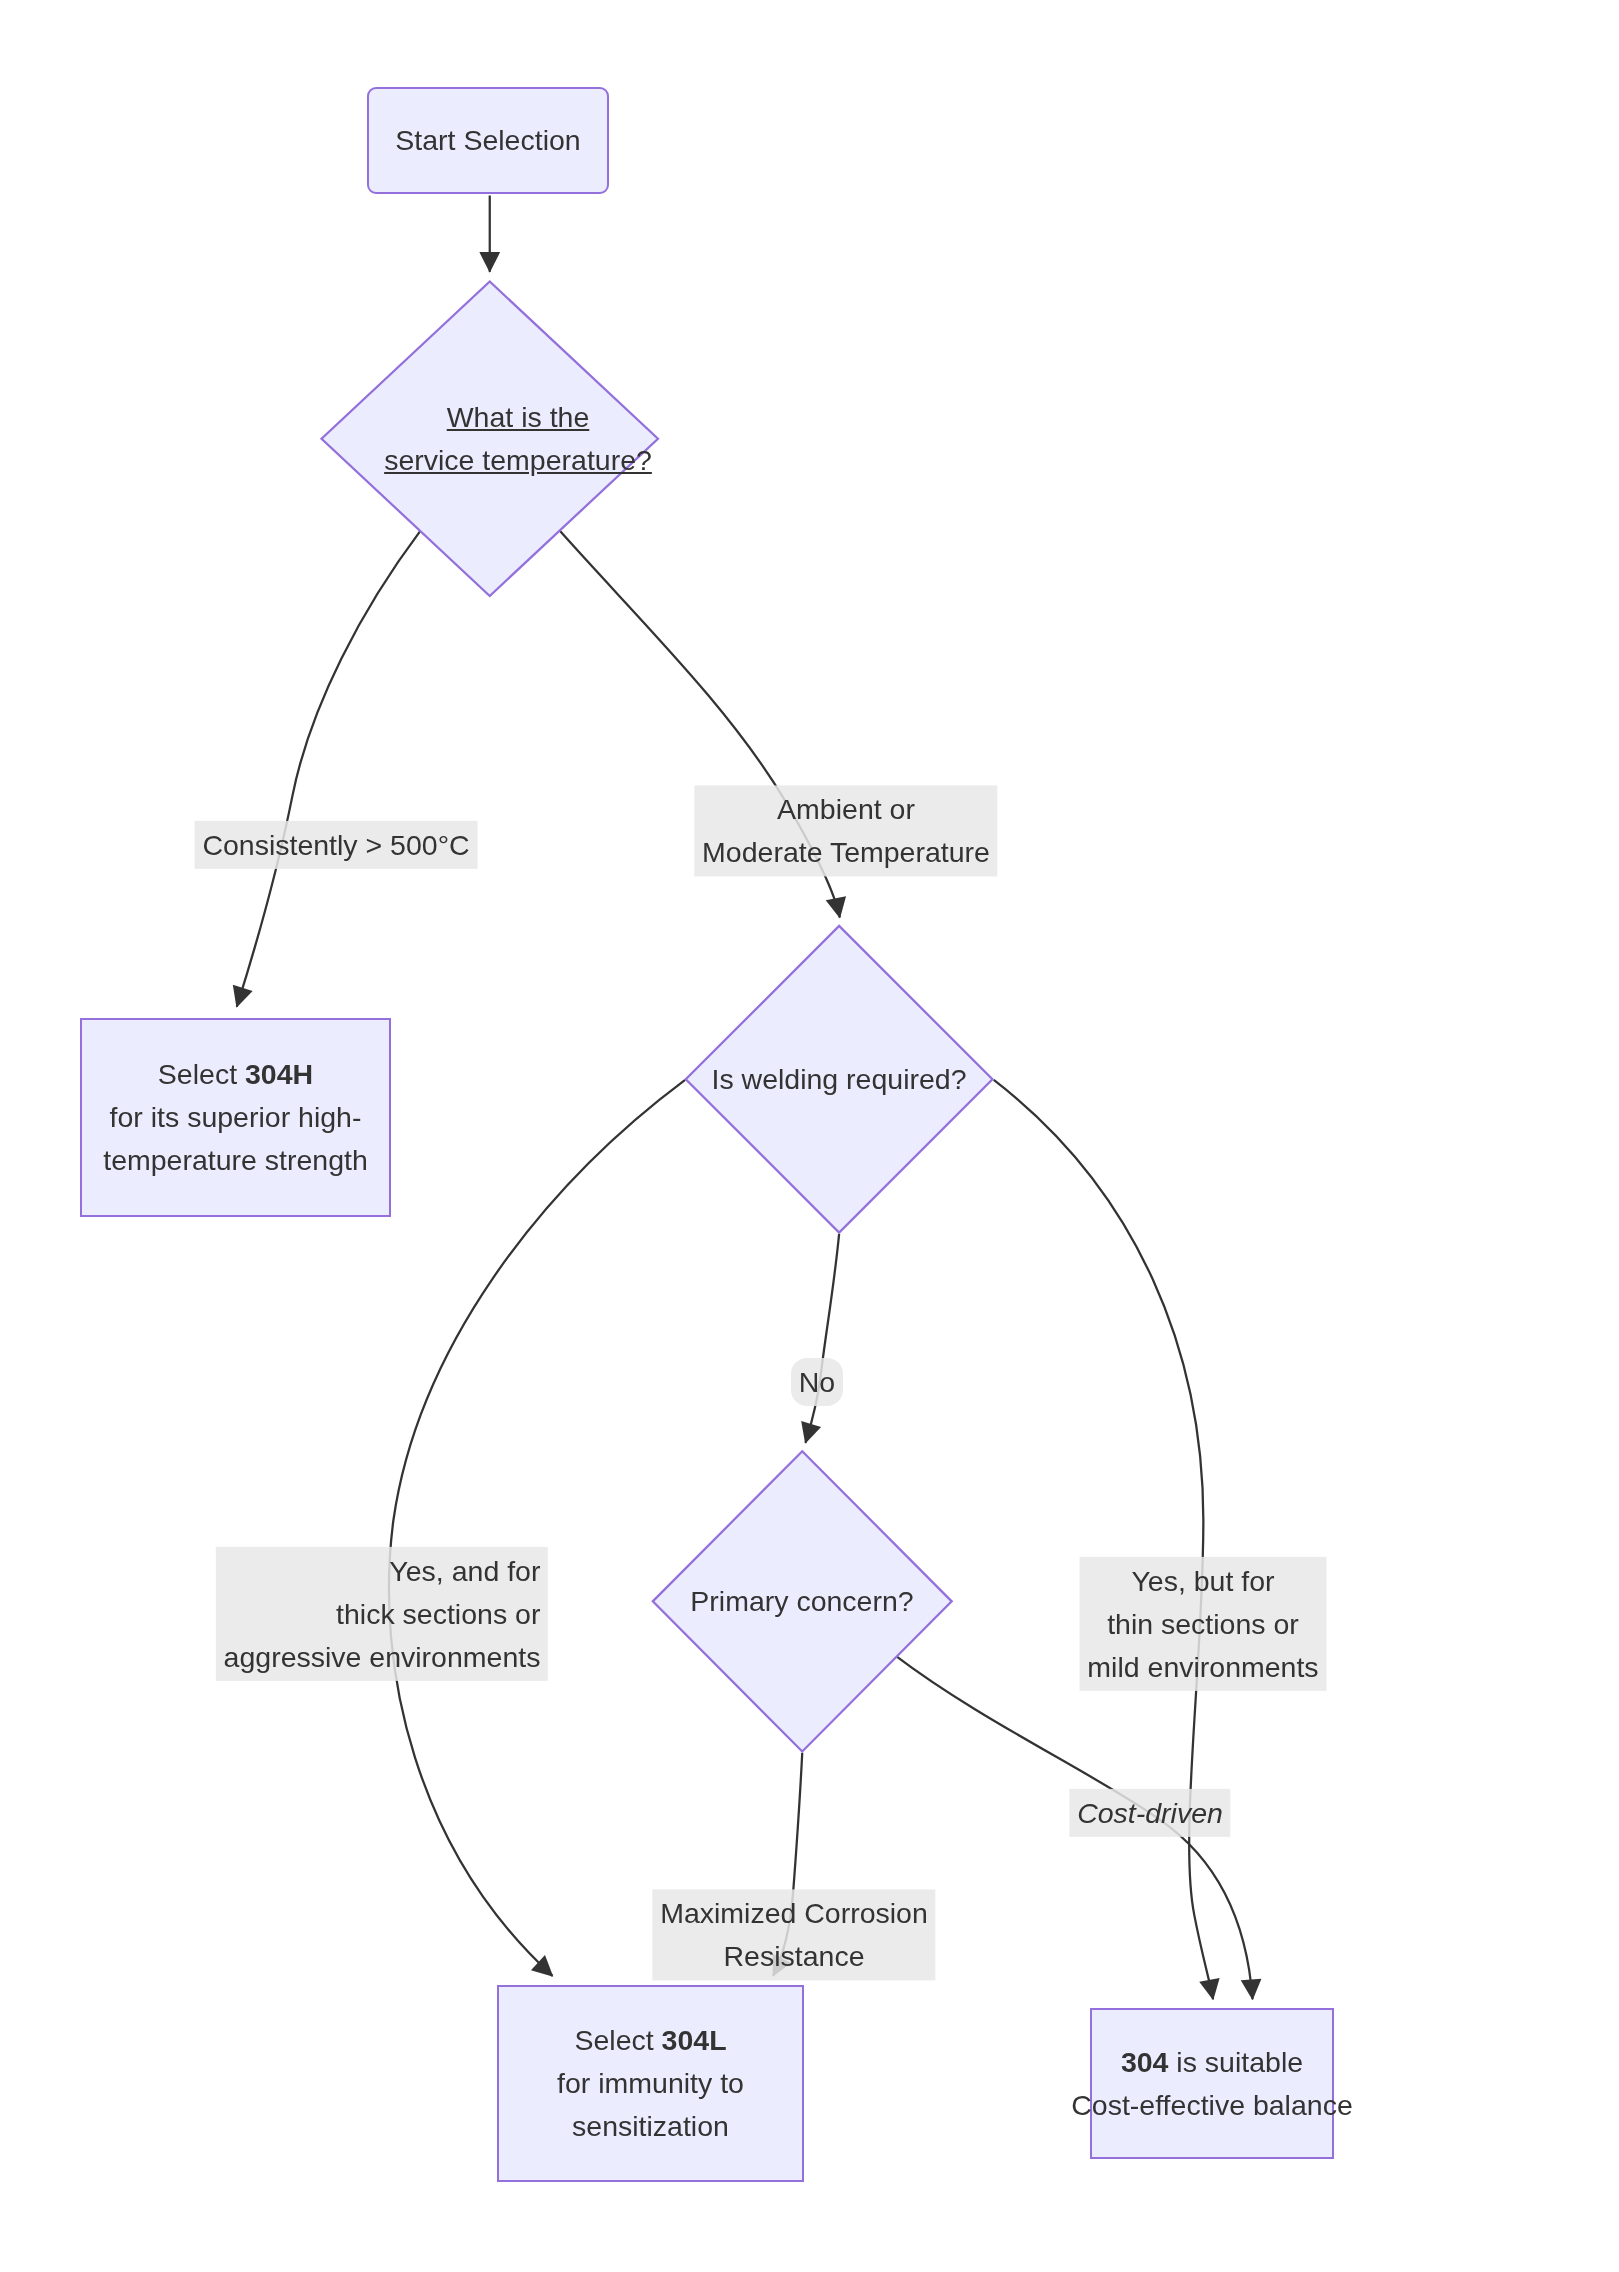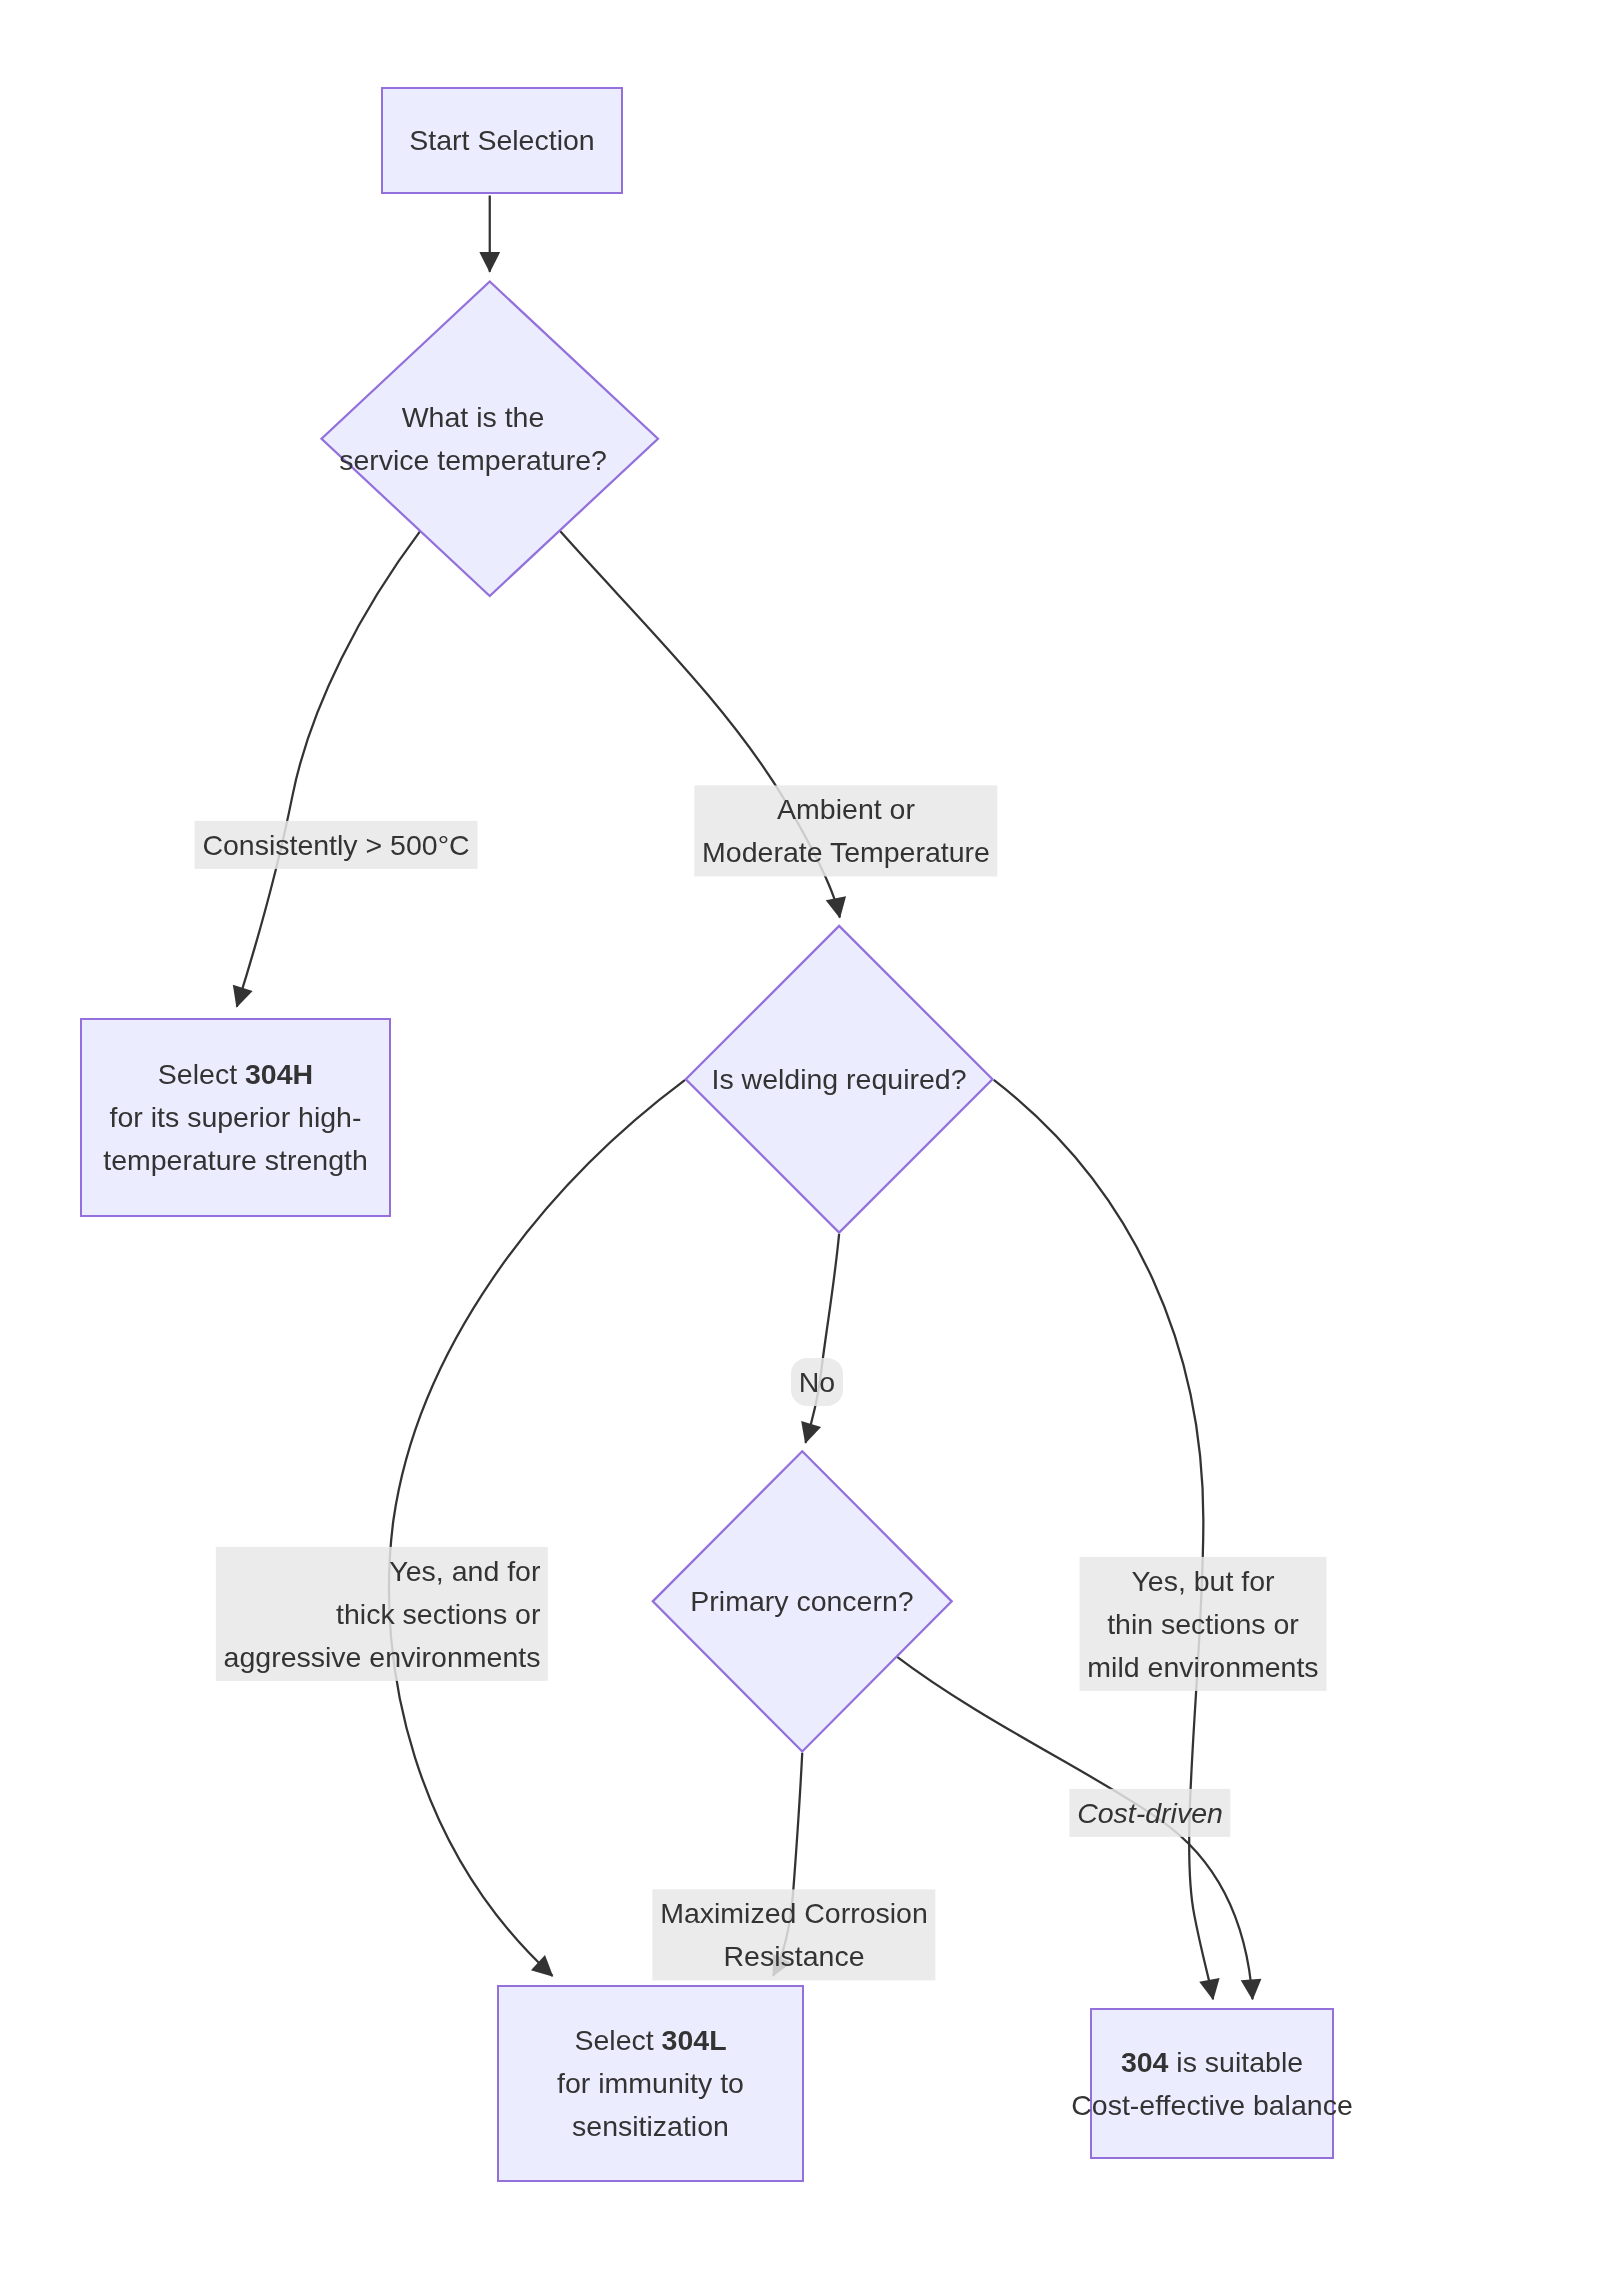--- a/index.html
+++ b/index.html
@@ -54,21 +54,21 @@
     <path class="edge" d="M1059,1669 C830,1840 645,2090 608,2350 C578,2580 645,2862 854,3054" marker-end="url(#arrow)"></path>
     <path class="edge" d="M1536,1669 C1758,1840 1860,2090 1860,2350 C1860,2570 1822,2840 1846,2960 C1858,3022 1869,3058 1875,3090" marker-end="url(#arrow)"></path>
     <path class="edge" d="M1240,2709 C1236,2790 1231,2858 1226,2924 C1221,2986 1208,3028 1195,3054" marker-end="url(#arrow)"></path>
     <path class="edge" d="M1383,2558 C1520,2662 1690,2740 1792,2812 C1888,2878 1928,2980 1936,3090" marker-end="url(#arrow)"></path>
 
     <polygon class="diamond" points="757,435 1017,678 757,921 497,678"></polygon>
     <polygon class="diamond" points="1297,1431 1534,1668 1297,1905 1060,1668"></polygon>
     <polygon class="diamond" points="1240,2243 1471,2475 1240,2707 1009,2475"></polygon>
   </svg>
 
-  <div class="node rect" style="left:381px;top:87px;width:242px;height:107px;">
+  <div class="node rect" style="left:367px;top:87px;width:242px;height:107px;border-radius:9px;">
     <div class="node-text">
         <div><span>Start Selection</span></div>
       </div>
   </div>
 
   <div class="node rect" style="left:80px;top:1018px;width:311px;height:199px;">
     <div class="node-text">
         <div><span>Select </span><b>304H</b></div>
         <div><span>for its superior high-</span></div>
         <div><span>temperature strength</span></div>
@@ -83,21 +83,21 @@
       </div>
   </div>
 
   <div class="node rect" style="left:1090px;top:2008px;width:244px;height:151px;">
     <div class="node-text">
         <div><b>304</b><span> is suitable</span></div>
         <div><span>Cost-effective balance</span></div>
       </div>
   </div>
 
-  <div class="diamond-text" style="left:473px;top:439px;">
+  <div class="diamond-text" style="left:518px;top:439px;text-decoration:underline;">
       <div><span>What is the</span></div>
       <div><span>service temperature?</span></div>
     </div>
   <div class="diamond-text" style="left:839px;top:1079px;text-align:right;">
       <div><span>Is welding required?</span></div>
     </div>
   <div class="diamond-text" style="left:802px;top:1601px;">
       <div><span>Primary concern?</span></div>
     </div>
 

